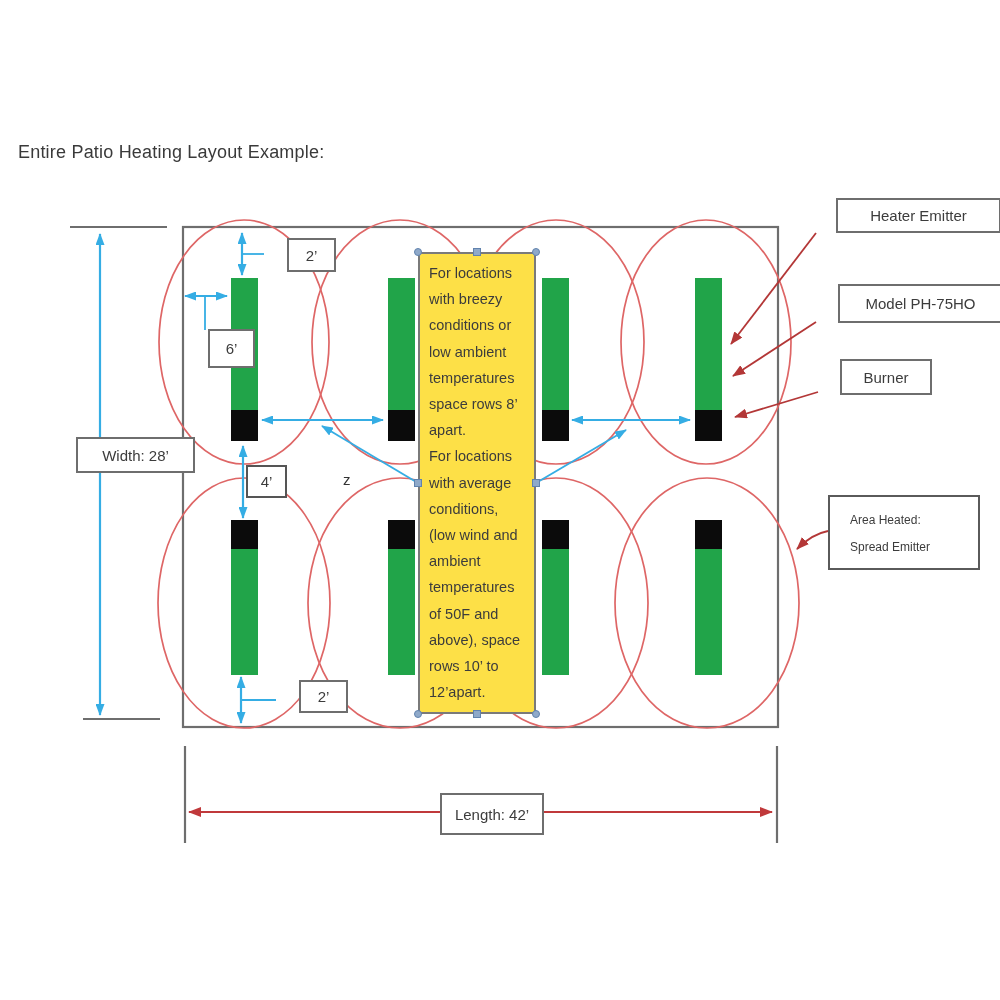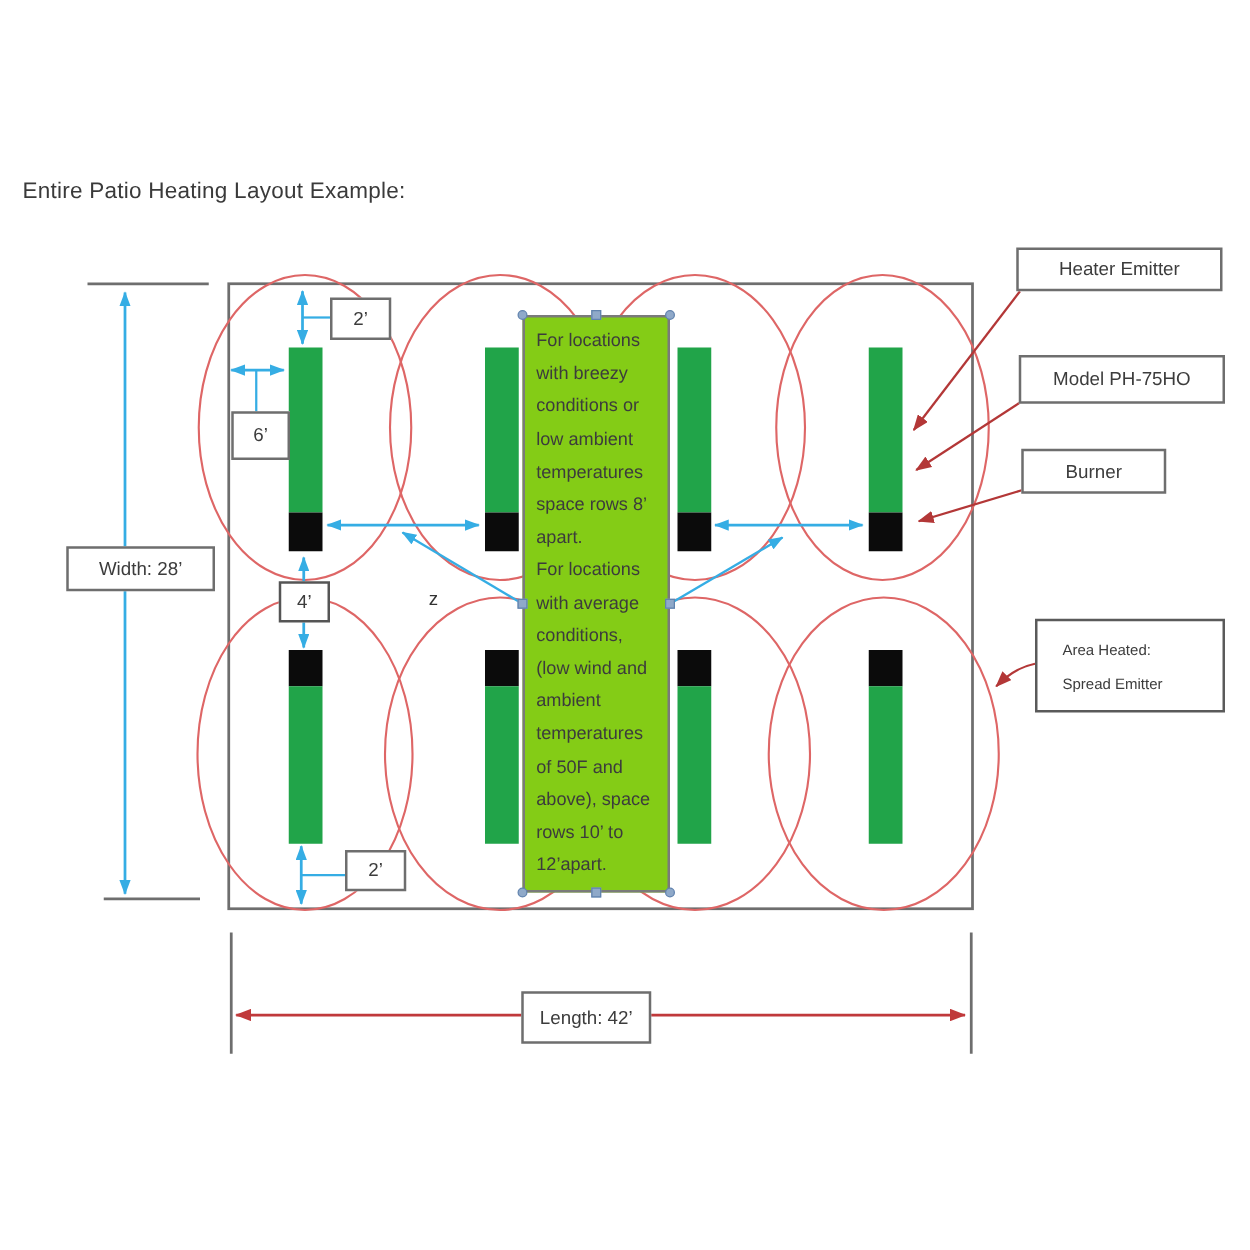--- a/index.html
+++ b/index.html
@@ -8,22 +8,22 @@
     --gray_border:#6E6E6E; --handle_fill:#8FA9C9; --handle_stroke:#6183AE;
     --text_dark:#3C3C3C;
   }
   *{margin:0;padding:0;box-sizing:border-box;}
   html,body{background:#fff;}
   body{font-family:"Liberation Sans", sans-serif;}
   .canvas{position:relative;width:1000px;height:1000px;background:#ffffff;overflow:hidden;}
   .page-title{position:absolute;left:18px;top:142px;font-size:18px;color:#3a3a3a;letter-spacing:.2px;}
   svg.layer{position:absolute;left:0;top:0;}
   .box{position:absolute;background:#fff;border:2px solid var(--gray_border);color:var(--text_dark);
-       display:flex;align-items:center;justify-content:center;font-size:15px;}
-  .note{position:absolute;left:418px;top:252px;width:118px;height:462px;background:#84cc16;
+       display:flex;align-items:center;justify-content:center;font-size:15px;margin-left:23px;}
+  .note{position:absolute;left:418px;top:252px;width:118px;height:462px;background:#fde047;
         border:2px solid #7a7a7a;color:var(--text_dark);font-size:14.5px;line-height:26.2px;
         padding:6px 2px 0 9px;white-space:pre-line;}
   .handle{position:absolute;width:8px;height:8px;background:var(--handle_fill);
           border:1px solid var(--handle_stroke);}
   .handle.round{border-radius:50%;}
   .callout{justify-content:center;}
   .area-box{position:absolute;background:#fff;border:2.5px solid #5a5a5a;color:var(--text_dark);
             font-size:12px;line-height:27px;padding:10px 0 0 20px;}
   .stray{position:absolute;color:#333;font-size:15px;}
 </style>
@@ -180,21 +180,21 @@
   <div class="handle round" style="left:414px;top:710px;"></div>
   <div class="handle" style="left:473px;top:710px;"></div>
   <div class="handle round" style="left:532px;top:710px;"></div>
 
   <div class="box callout" style="left:813px;top:198px;width:165px;height:35px;">
     <span>Heater Emitter</span>
   </div>
   <div class="box callout" style="left:815px;top:284px;width:165px;height:39px;">
     <span>Model PH-75HO</span>
   </div>
-  <div class="box callout" style="left:817px;top:359px;width:116px;height:36px;">
+  <div class="box callout" style="left:817px;top:359px;width:92px;height:36px;">
     <span>Burner</span>
   </div>
   <div class="area-box" style="left:828px;top:495px;width:152px;height:75px;">
     <div>Area Heated:</div>
     <div>Spread Emitter</div>
   </div>
 
 </div>
 
 </body></html>

